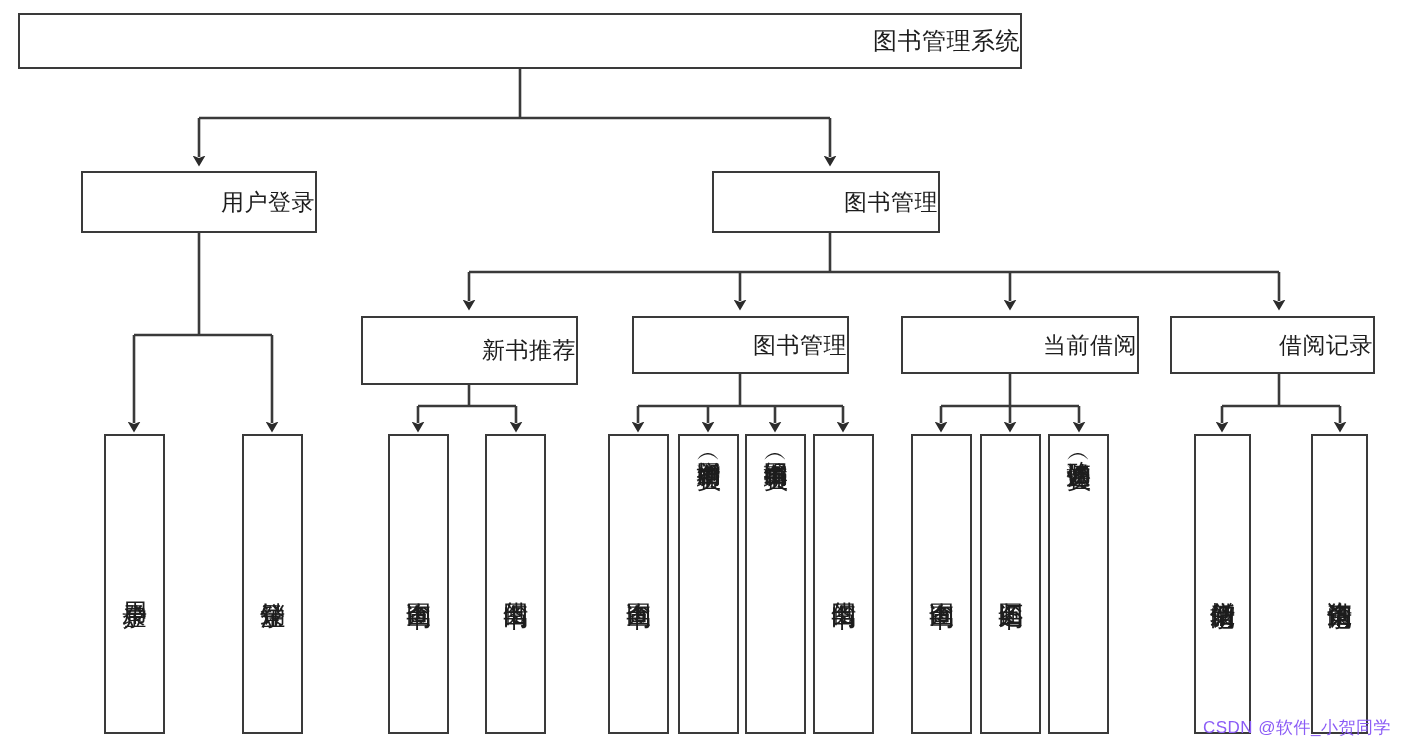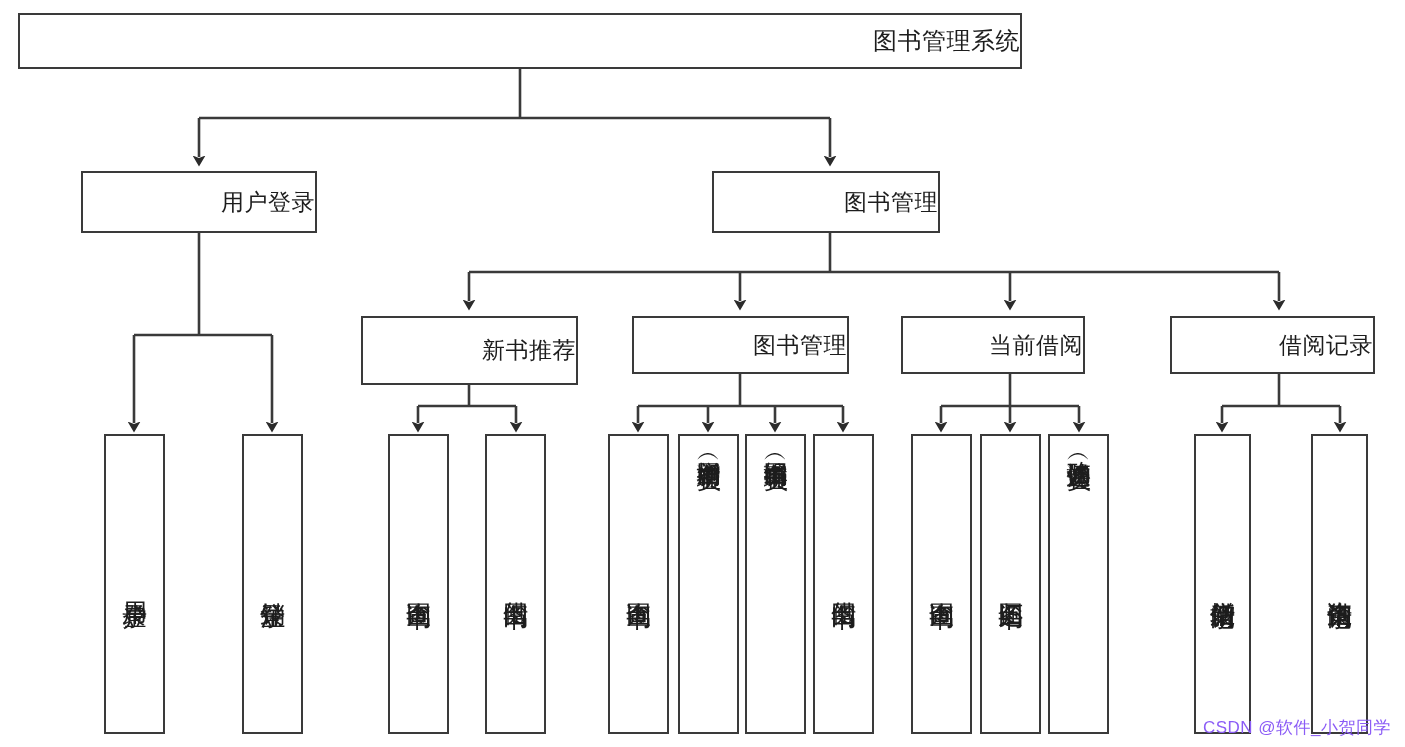--- a/index.html
+++ b/index.html
@@ -144,21 +144,21 @@
   <div class="node horiz" style="left:712px; top:171px; width:228px; height:62px;">
     <span class="label">图书管理</span>
   </div>
 
   <div class="node horiz" style="left:361px; top:316px; width:217px; height:69px;padding-left:21px;">
     <span class="label">新书推荐</span>
   </div>
   <div class="node horiz" style="left:632px; top:316px; width:217px; height:58px;">
     <span class="label">图书管理</span>
   </div>
-  <div class="node horiz" style="left:901px; top:316px; width:184px; height:58px;">
+  <div class="node horiz" style="left:901px; top:316px; width:238px; height:58px;">
     <span class="label">当前借阅</span>
   </div>
   <div class="node horiz" style="left:1170px; top:316px; width:205px; height:58px;">
     <span class="label">借阅记录</span>
   </div>
 
   <div class="node vert tall-text" style="left:104px; top:434px; width:61px; height:300px;">
     <span class="label">用户登录</span>
   </div>
   <div class="node vert tall-text" style="left:242px; top:434px; width:61px; height:300px;">

